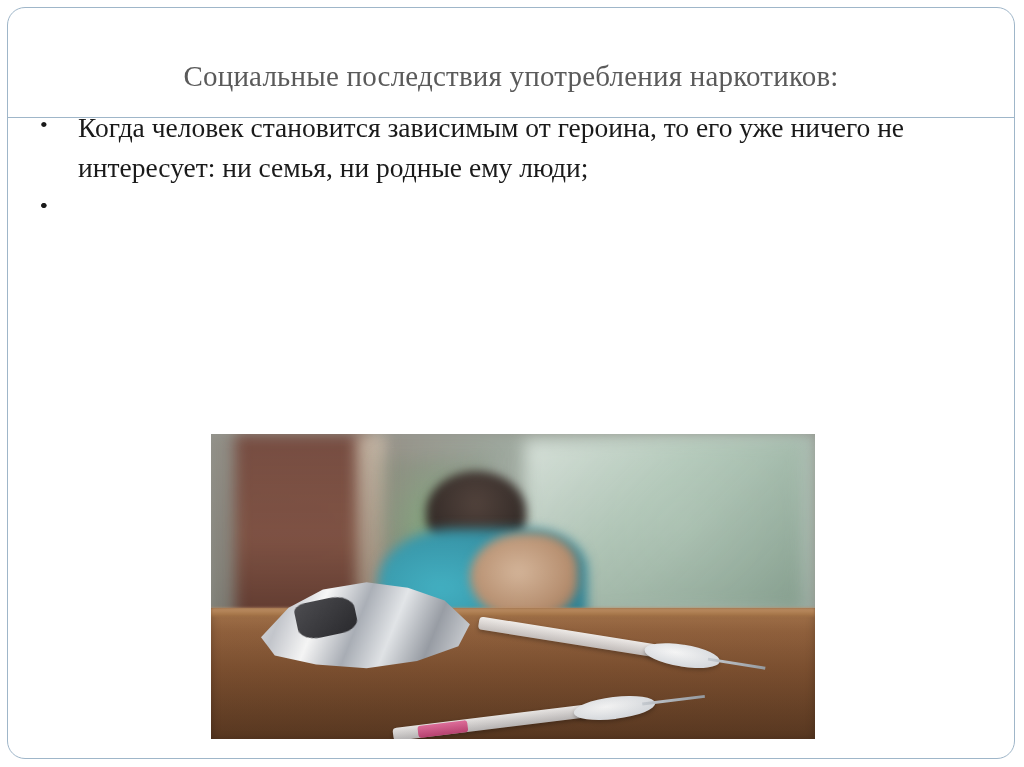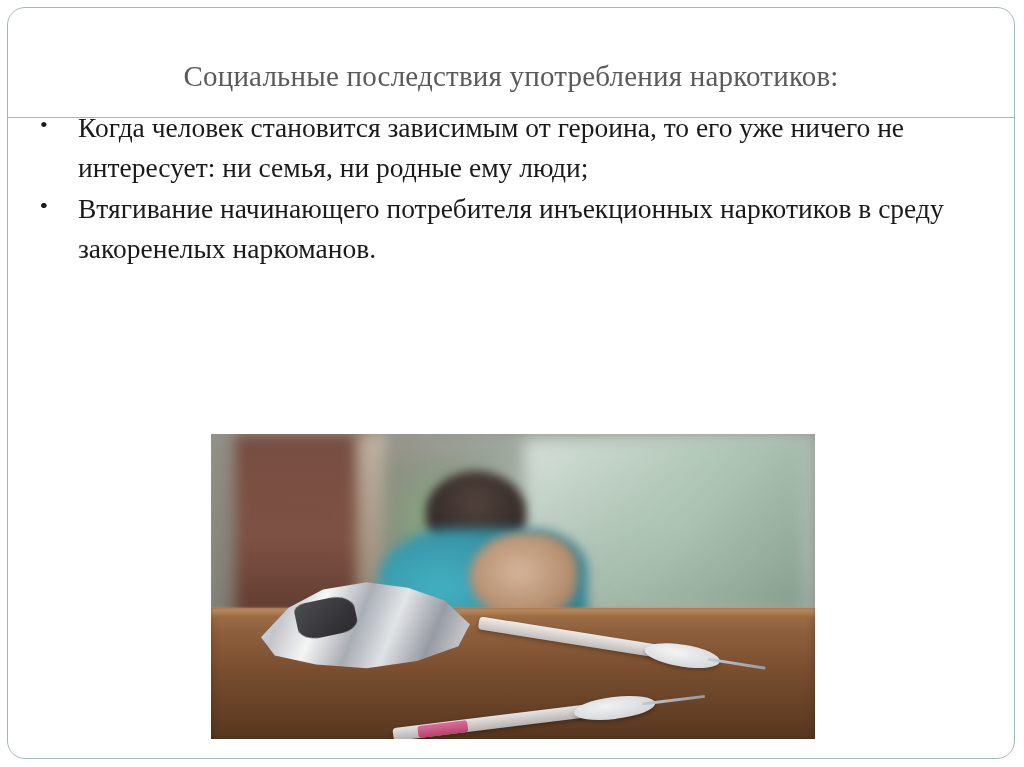--- a/index.html
+++ b/index.html
@@ -302,21 +302,20 @@
     <ul class="bullet-list">
       <li class="bullet-item">
         <span class="bullet-dot">•</span>
         <span>Когда человек становится  зависимым от героина,  то его уже ничего не интересует: ни семья, ни родные ему люди;</span>
       </li>
       <li class="bullet-item">
         <span class="bullet-dot">•</span>
       </li>
       <li class="bullet-item">
         <span class="bullet-dot">•</span>
-        <span>Втягивание начинающего потребителя инъекционных наркотиков в среду закоренелых наркоманов.</span>
       </li>
     </ul>
   </div>
 
   <div class="photo-wrap">
     <div class="photo">
       <div class="bg-wall"></div>
       <div class="bg-door"></div>
       <div class="bg-doorframe"></div>
       <div class="bg-window"></div>

